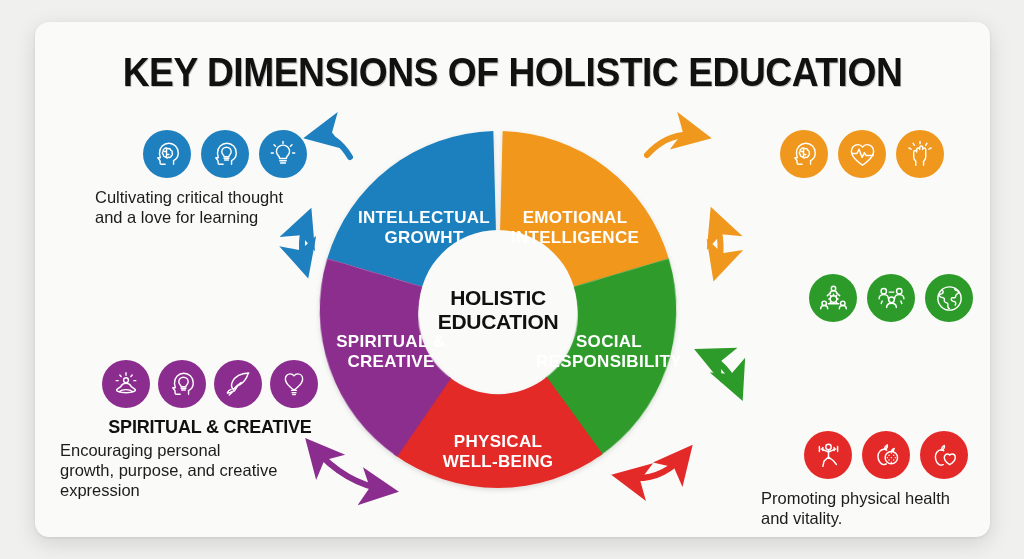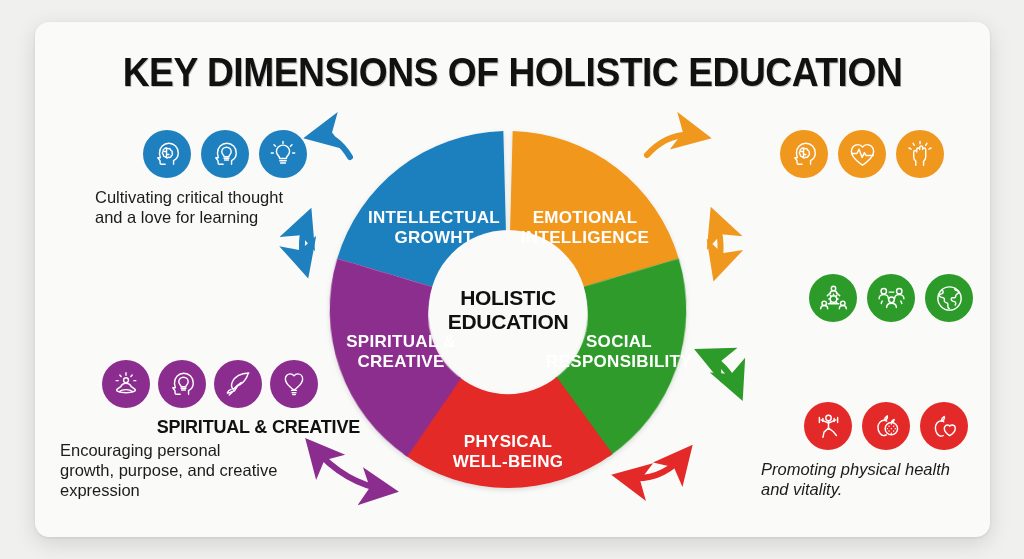--- a/index.html
+++ b/index.html
@@ -39,21 +39,21 @@
     letter-spacing: -0.5px;
     color: #111111;
     transform: scaleX(0.93);
     text-shadow: 1px 1px 0 rgba(0,0,0,0.22);
     white-space: nowrap;
   }
 
   
   .wheel-wrap {
     position: absolute;
-    left: 258px;
+    left: 248px;
     top: 82px;
     width: 430px;
     height: 420px;
   }
   .wheel-svg { display: block; width: 430px; height: 420px; }
 
   .seg-label {
     font-family: "Liberation Sans", sans-serif;
     font-weight: bold;
     fill: #ffffff;
@@ -88,37 +88,37 @@
     align-items: center;
     justify-content: center;
     flex: 0 0 auto;
   }
   .icon-badge svg { display: block; }
 
   .grp-heading {
     font-weight: bold;
     font-size: 18px;
     color: #111111;
-    text-align: right;
+    text-align: center;
     letter-spacing: -0.2px;
     line-height: 1.15;
     margin-bottom: 2px;
   }
   .grp-text {
     font-size: 16.5px;
     color: #1c1c1c;
     line-height: 1.22;
     white-space: pre-line;
   }
 
   
   #group-intellectual { left: 60px;  top: 108px; width: 260px; }
   #group-emotional    { left: 694px; top: 108px; width: 266px; }
   #group-social       { left: 730px; top: 252px; width: 252px; }
-  #group-physical     { left: 726px; top: 380px; width: 250px; font-style: italic; }
+  #group-physical     { left: 726px; top: 409px; width: 250px; }
   #group-spiritual    { left: 25px;  top: 338px; width: 300px; }
 
   #group-spiritual .icon-row { gap: 8px; }
 
   
   .arrows {
     position: absolute;
     left: 0; top: 0;
     width: 955px; height: 515px;
     pointer-events: none;

